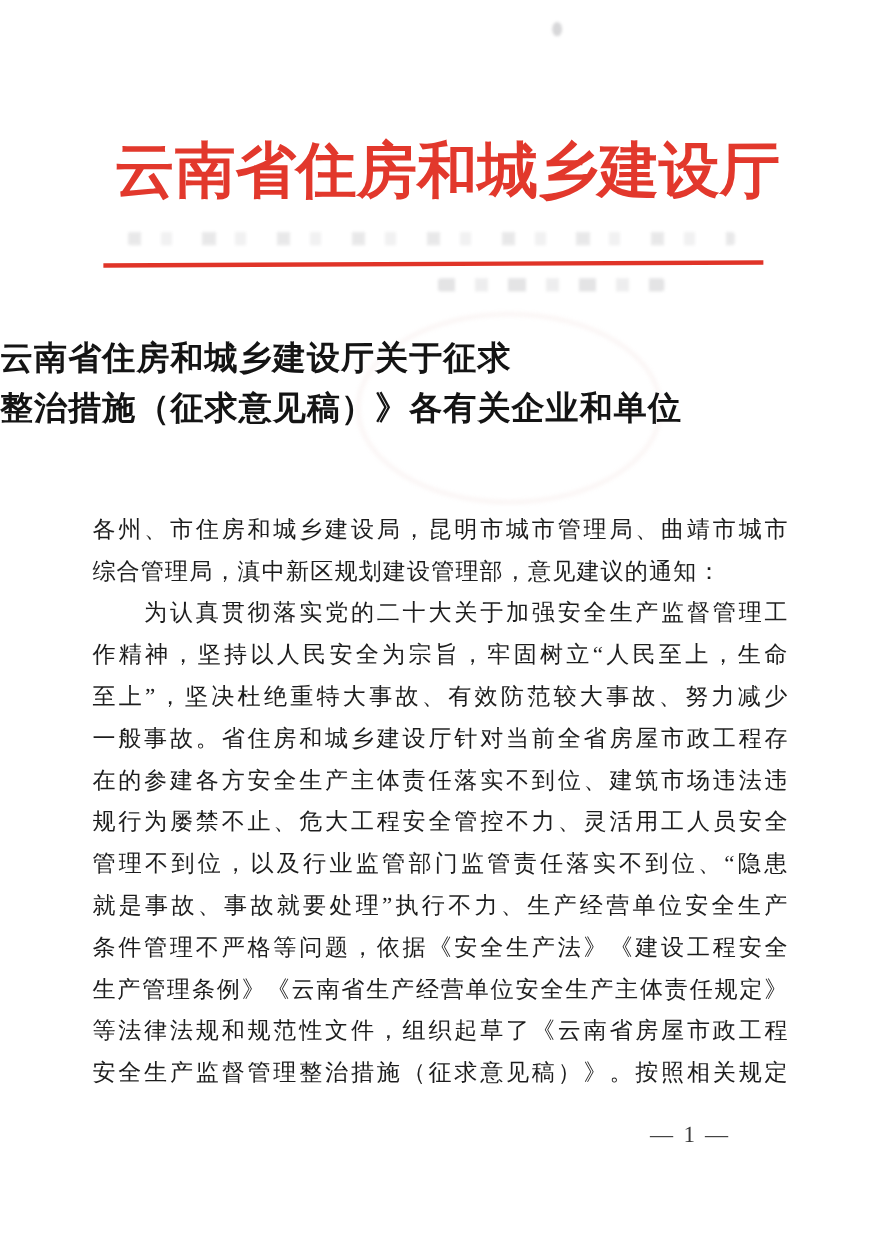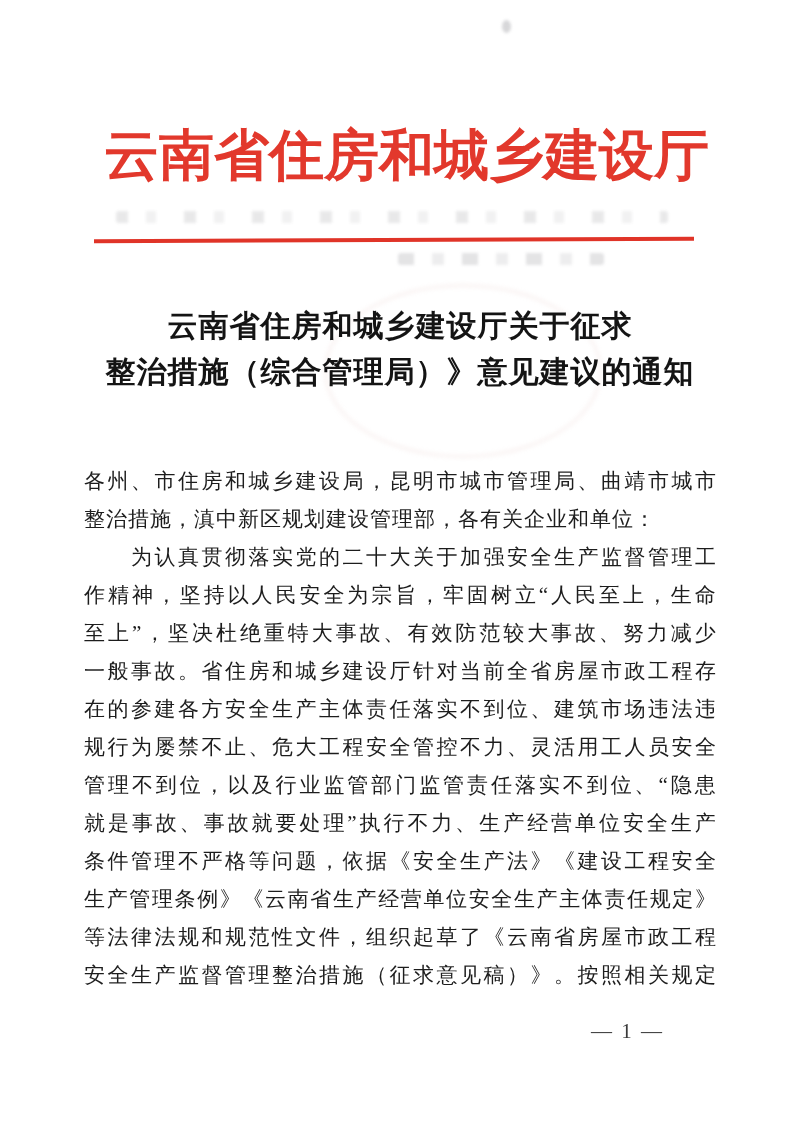--- a/index.html
+++ b/index.html
@@ -54,21 +54,20 @@
   .speck {
     top:20px; left:502px; width:9px; height:13px;
     background:rgba(140,140,145,0.35);
     filter:blur(1.5px); border-radius:50%;
   }
 
   
   .doc-title {
     position:absolute;
     top:303px; left:0; width:800px;
-    text-align:center;
     font-weight:bold;
     color:#141414;
   }
   .title-line { font-size:30px; line-height:46px; letter-spacing:1px; }
 
   
   .body-text {
     position:absolute;
     top:462px; left:84px; width:632px;
   }
@@ -107,21 +106,21 @@
     </div>
 
   <div class="artifact artifact-a"></div>
   <div class="red-rule"></div>
   <div class="artifact artifact-b"></div>
   <div class="artifact seal-ghost"></div>
   <div class="artifact speck"></div>
 
   <div class="doc-title">
     <div class="title-line">云南省住房和城乡建设厅关于征求</div>
-    <div class="title-line">整治措施（综合管理局）》意见建议的通知</div>
+    <div class="title-line">整治措施（征求意见稿）》各有关企业和单位</div>
   </div>
 
   <div class="body-text" id="body-text">
       <div class="bline just">
         <span>各</span>
         <span>州</span>
         <span>、</span>
         <span>市</span>
         <span>住</span>
         <span>房</span>
@@ -140,21 +139,21 @@
         <span>管</span>
         <span>理</span>
         <span>局</span>
         <span>、</span>
         <span>曲</span>
         <span>靖</span>
         <span>市</span>
         <span>城</span>
         <span>市</span>
       </div>
-      <div class="bline">整治措施，滇中新区规划建设管理部，各有关企业和单位：</div>
+      <div class="bline">综合管理局，滇中新区规划建设管理部，意见建议的通知：</div>
       <div class="bline just">
         <span class="sp"></span>
         <span class="sp"></span>
         <span>为</span>
         <span>认</span>
         <span>真</span>
         <span>贯</span>
         <span>彻</span>
         <span>落</span>
         <span>实</span>

